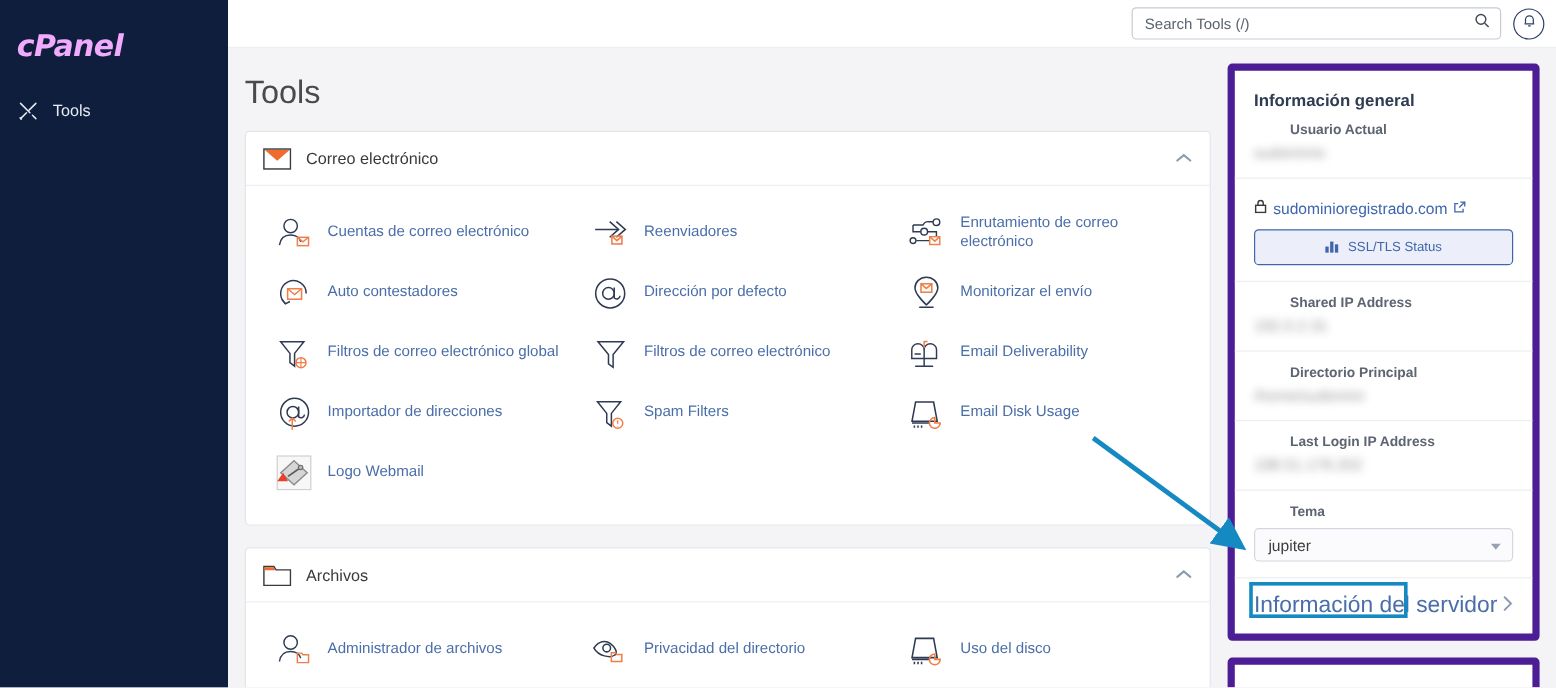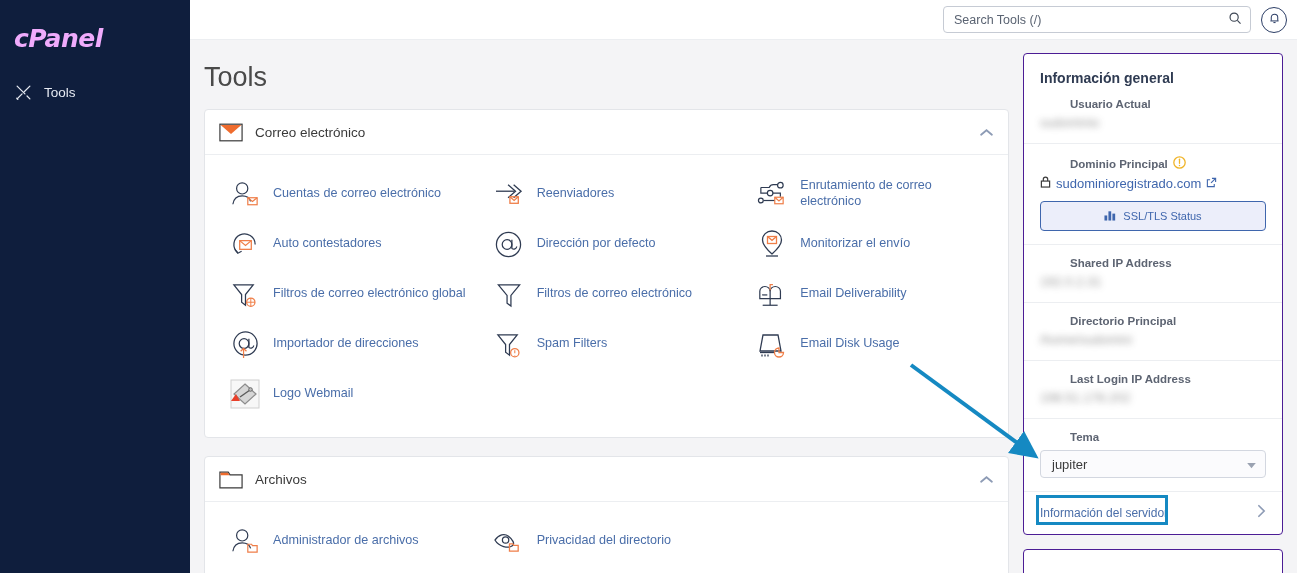--- a/index.html
+++ b/index.html
@@ -114,21 +114,21 @@
     gap: 12px;
     cursor: pointer;
     min-height: 46px;
   }
   .tool .t-ico { width: 32px; min-width: 32px; height: 32px; display: flex; align-items: center; justify-content: center; }
   .tool .t-label {
     font-size: 12.6px; color: #4a6ea9; line-height: 1.25;
   }
 
   
-  .panel { background:#fff; border:1px solid #4c1d95; border-radius:4px; }
+  .panel { background:#fff; border:6px solid #4c1d95; border-radius:4px; }
   .panel-title { font-size: 14px; color:#2f3b52; font-weight: 700; padding: 16px 16px 0 16px; }
   .p-row { padding: 12px 16px 13px 16px; border-bottom: 1px solid #eceef1; }
   .p-row:last-child { border-bottom: none; }
   .p-label { font-size: 11.5px; color:#5d6472; font-weight: 700; display:flex; align-items:center; gap:5px;padding-left:30px;}
   .p-val { font-size: 13px; color:#444; margin-top: 5px; }
   .p-val.blur { filter: blur(3.6px); opacity: .55; }
   .p-val.domain { display:flex; align-items:flex-end; gap:5px; color:#3f66ad; }
   .ssl-btn {
     margin-top: 10px;
     height: 30px; width: 100%;
@@ -146,21 +146,21 @@
     display:flex; align-items:center; justify-content:space-between;
     padding: 0 9px 0 11px;
     font-size: 13px; color:#3b3b3b;
     cursor: pointer;
   }
   .srv-row {
     padding: 12px 16px;
     display:flex; align-items:center; justify-content: space-between;
     cursor: pointer; position: relative;
   }
-  .srv-row .srv-label { font-size: 12px; color:#4a6ea9; }
+  .srv-row .srv-label { font-size: 19px; color:#4a6ea9; }
   .highlight-box {
     position:absolute;
     left: 12px; top: 3px;
     width: 132px; height: 30px;
     border: 3px solid #1589c2;
     pointer-events: none;
   }
   .panel2 { margin-top: 14px; height: 40px; }
 
   .arrow-svg { position: absolute; left: -120px; top: 318px; pointer-events:none; }
@@ -430,20 +430,31 @@
                 <span class="t-ico">
                   <svg width="31" height="24" viewBox="0 0 32 24" fill="none" stroke="#2f3b52" stroke-width="1.3">
                     <path d="M2 11 C6 5 12 4 16 7 C20 10 23 15 20 17 C16 20 6 18 2 11 Z"></path>
                     <circle cx="13" cy="11" r="3.3"></circle>
                     <path d="M17 16.5 V22.5 H26 V16.5 H21.5 L20.5 15 H17 Z" stroke="#ef7e48"></path>
                   </svg>
                 </span>
                 <span class="t-label">Privacidad del directorio</span>
               </div>
 
+              <div class="tool">
+                <span class="t-ico">
+                  <svg width="30" height="27" viewBox="0 0 30 27" fill="none" stroke="#2f3b52" stroke-width="1.3">
+                    <path d="M6 4 H21 L24 20 H3 Z"></path>
+                    <path d="M3 21.5 H18"></path>
+                    <path d="M5 23.5 v2 M8 23.5 v2 M11 23.5 v2"></path>
+                    <path d="M22 17 A4.5 4.5 0 1 0 26.5 21.5 H22 Z" stroke="#ef7e48"></path>
+                  </svg>
+                </span>
+                <span class="t-label">Uso del disco</span>
+              </div>
 
               <div class="tool">
                 
                 
               </div>
 
               <div class="tool">
                 
                 
               </div>
@@ -471,30 +482,20 @@
 
         <div class="panel">
           <div class="panel-title">Información general</div>
 
           <div class="p-row">
             <div class="p-label">Usuario Actual</div>
             <div class="p-val blur">sudominio</div>
           </div>
 
           <div class="p-row">
-            <div class="p-label">
-              <span>Dominio Principal</span>
-              <span>
-                <svg width="13" height="13" viewBox="0 0 16 16">
-                  <circle cx="8" cy="8" r="7" fill="none" stroke="#f0b429" stroke-width="1.6"></circle>
-                  <path d="M8 4 V9" stroke="#f0b429" stroke-width="1.6" stroke-linecap="round"></path>
-                  <circle cx="8" cy="11.6" r="0.9" fill="#f0b429"></circle>
-                </svg>
-              </span>
-            </div>
             <div class="p-val domain">
               <span>
                 <svg width="11" height="12" viewBox="0 0 12 13" fill="none" stroke="#3a3a3a" stroke-width="1.3">
                   <rect x="1.5" y="5.5" width="9" height="6.5"></rect>
                   <path d="M3.6 5.5 V3.6 a2.4 2.4 0 0 1 4.8 0 V5.5"></path>
                 </svg>
               </span>
               <span>sudominioregistrado.com</span>
               <span>
                 <svg width="11" height="11" viewBox="0 0 12 12" fill="none" stroke="#3f66ad" stroke-width="1.2">

